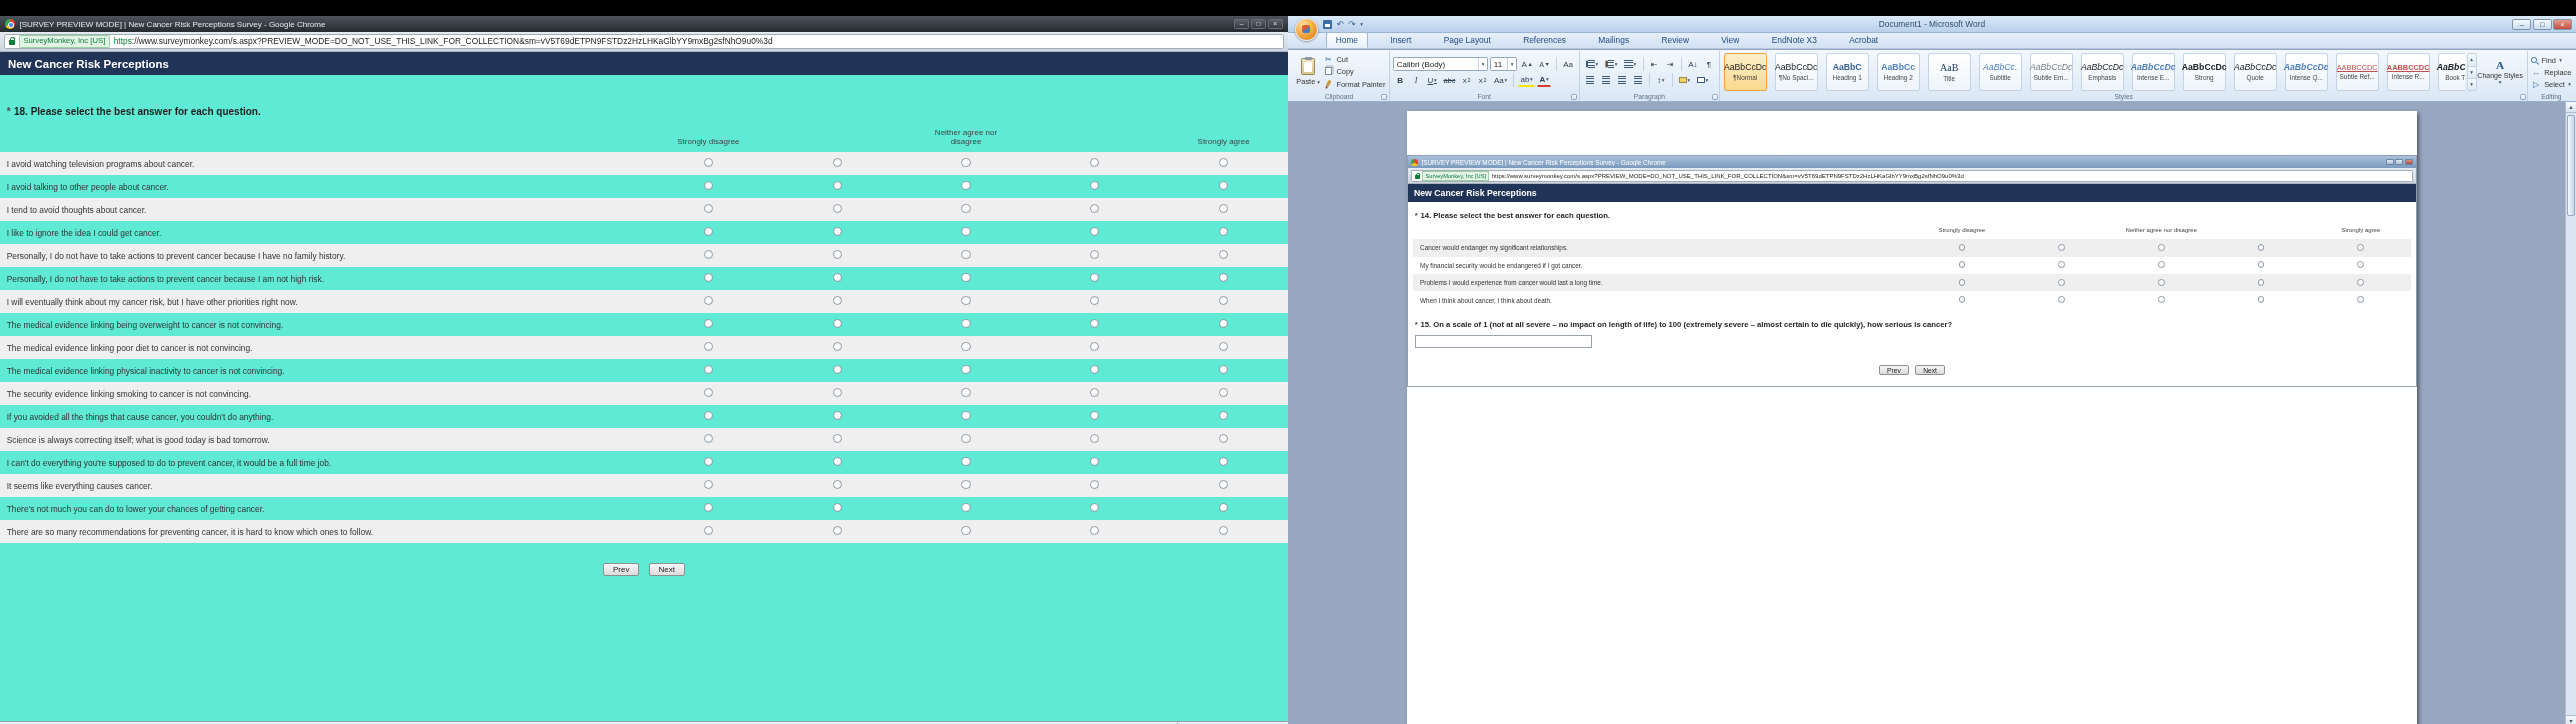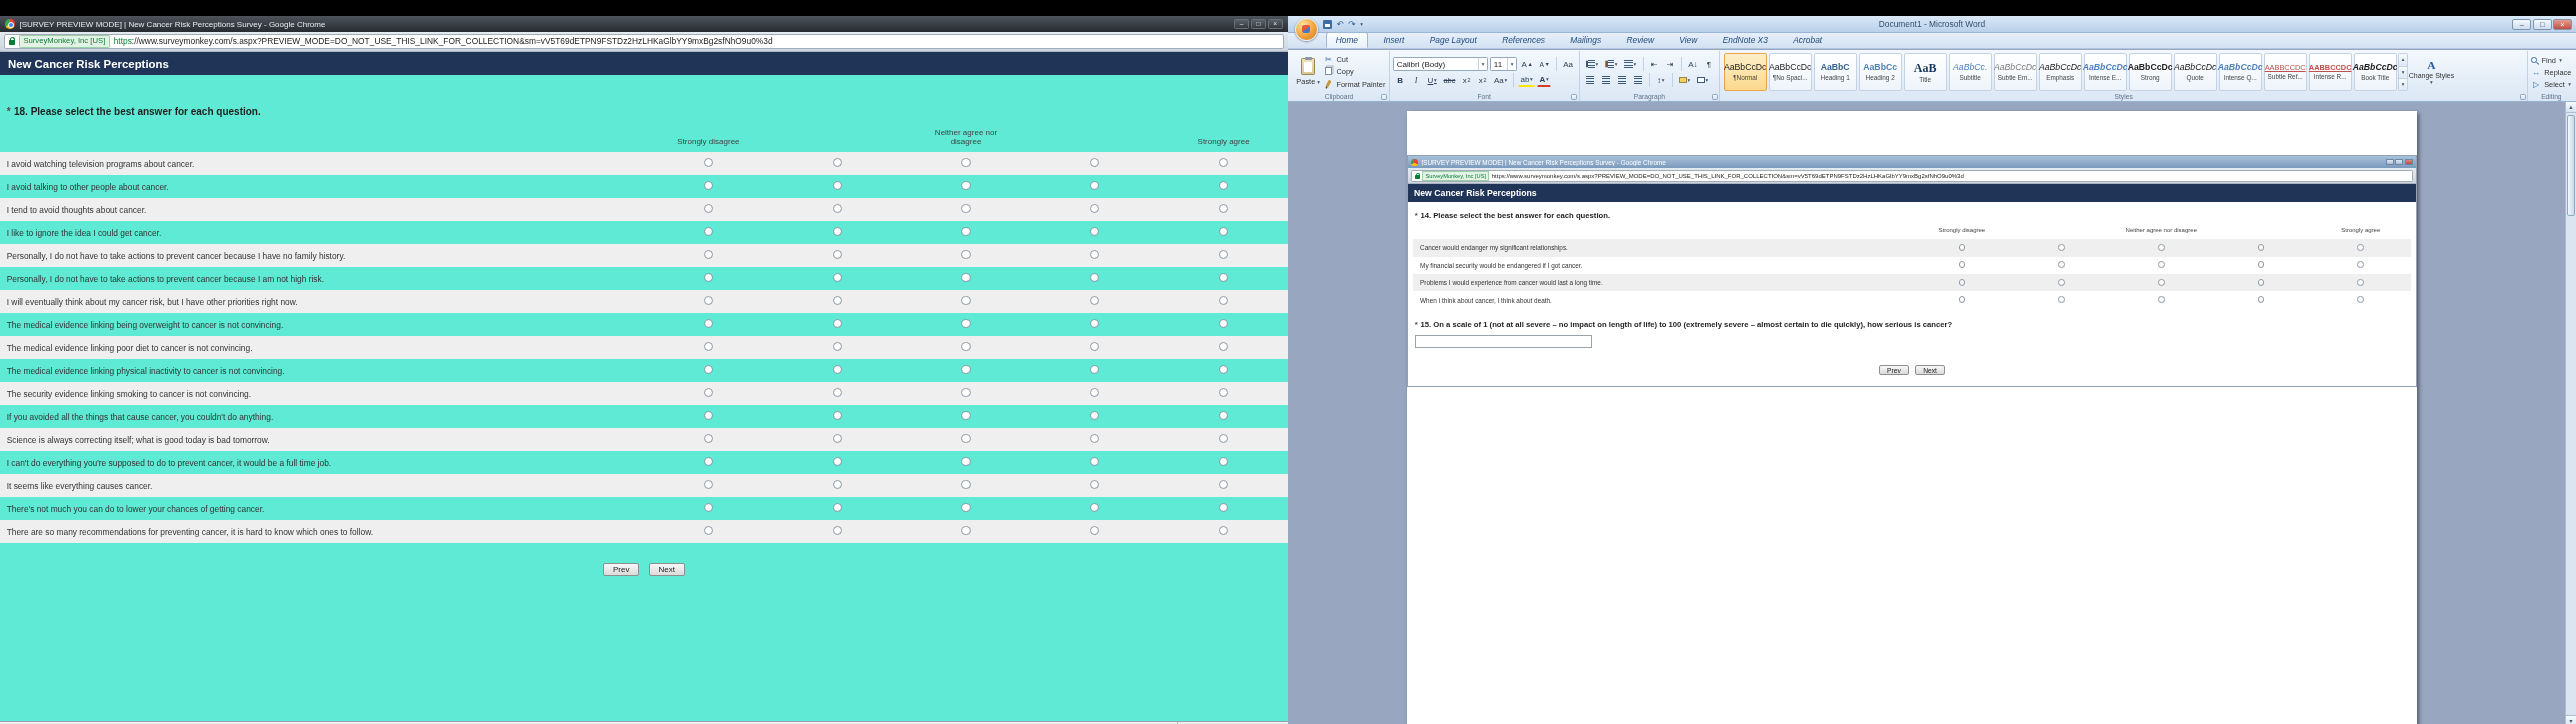--- a/index.html
+++ b/index.html
@@ -98,21 +98,21 @@
   .qic { color:#2f5e93; font-size:8.7px; line-height:1; }
   .ic-save { width:8.7px; height:8.7px; background:#3a6ea5; border-radius:1.3px; position:relative; display:inline-block; }
   .ic-save::after { content:""; position:absolute; left:2px; top:4px; right:2px; bottom:1.3px; background:#fff; }
   .wd-title { position:absolute; left:0; right:0; text-align:center; pointer-events:none; }
   .win-ctrls { margin-left:auto; display:flex; gap:1.3px; padding-right:4px; z-index:5; }
   .wc { width:19px; height:11.4px; border:0.7px solid #7f94ad; border-radius:2px; color:#27405c;
     background:linear-gradient(#f5f9fd,#ccdcee); font-size:7.4px; text-align:center; line-height:10px; }
   .wc.close { background:linear-gradient(#e99a8e,#c14f41); color:#fff; }
   .wd-tabs { position:absolute; top:17.4px; left:0; right:0; height:16px;
     background:linear-gradient(#e7effa,#d2e1f2); display:flex; align-items:flex-end;
-    padding-left:38px; gap:6px; border-bottom:0.7px solid #b1c6de;font-style:italic; }
+    padding-left:38px; gap:13px; border-bottom:0.7px solid #b1c6de; }
   .rtab { font-size:8.4px; color:#1f4a7d; padding:2px 8.7px 2.7px; border:0.7px solid transparent;
     border-radius:2.7px 2.7px 0 0; }
   .rtab.active { background:linear-gradient(#fdfeff,#e8f1fb); border-color:#9db8d6;
     border-bottom-color:#e8f1fb; color:#1e3а57; font-weight:400; }
   .ribbon { position:absolute; top:34px; left:0; right:0; height:52px;
     background:linear-gradient(#f3f8fd,#dbe7f5); border-bottom:0.7px solid #96b2d1;
     display:flex; padding:1.3px 1.3px 0; overflow:hidden; }
   .rgroup { position:relative; border-right:0.7px solid #c2d2e4; padding:1.3px 3.4px 9.4px; flex:none; }
   .rgroup.grow { flex:1; min-width:0; }
   .rg-label { position:absolute; bottom:0.7px; left:0; right:0; text-align:center;
@@ -144,29 +144,29 @@
   .fbtn.b { font-weight:700; } .fbtn.i { font-style:italic; font-family:"Liberation Serif",serif; }
   .fbtn.u { text-decoration:underline; } .fbtn.strike { text-decoration:line-through; font-size:7.4px; }
   .fbtn.sub span { font-size:5.4px; } .fbtn.sup span { font-size:5.4px; vertical-align:super; }
   .fbtn.hl { border-bottom:2.7px solid #ffe400; line-height:1; }
   .fbtn.fc { border-bottom:2.7px solid #d43c2c; line-height:1; font-weight:700; }
   .vsep { width:0.7px; background:#c2d2e4; margin:0 2px; align-self:stretch; }
   .ln { display:inline-block; width:8.7px; height:7.4px;
     background:repeating-linear-gradient(to bottom,#3c5a7a 0 1px,transparent 1px 2.4px); }
   .ln.dots { box-shadow:-2.7px 0 0 -0.7px #3c5a7a; margin-left:2.7px; width:6.7px; }
   .ln.num { box-shadow:-3.4px 0 0 -0.7px #7a5a3c; margin-left:3.4px; width:6px; }
-  .chips { display:flex; align-items:flex-end; gap:2px; overflow:hidden; }
+  .chips { display:flex; align-items:flex-end; gap:8px; overflow:hidden; }
   .chip { width:43px; height:38px; background:linear-gradient(#ffffff,#eef4fa);
     border:0.7px solid #c3d3e5; border-radius:2px; display:flex; flex-direction:column;
     align-items:center; justify-content:center; gap:2px; flex:none; }
   .chip.selected { border-color:#eea348; background:linear-gradient(#fdeec9,#fbd98d); }
   .chip-sample { font-size:8.7px; color:#222; line-height:1; white-space:nowrap; }
   .chip-name { font-size:6.4px; color:#444; white-space:nowrap; }
   .c-h1{color:#365f91;font-weight:700;} .c-h2{color:#4f81bd;font-weight:700;}
-  .c-title{color:#17365d;font-family:"Liberation Serif",serif;font-size:12px;font-weight:bold;}
+  .c-title{color:#17365d;font-family:"Liberation Serif",serif;font-size:10px;}
   .c-subtitle{color:#4f81bd;font-style:italic;} .c-sem{color:#808080;font-style:italic;}
   .c-em{font-style:italic;} .c-iem{color:#4f81bd;font-style:italic;font-weight:700;}
   .c-strong{font-weight:700;} .c-quote{font-style:italic;}
   .c-iq{color:#4f81bd;font-style:italic;font-weight:700;}
   .c-sref{color:#c0504d;text-decoration:underline;font-size:7.4px;}
   .c-iref{color:#c0504d;font-weight:700;text-decoration:underline;font-size:7.4px;}
   .c-book{font-weight:700;font-style:italic;}
   .styles-scroll { width:10px; height:38px; display:flex; flex-direction:column; margin-left:1.3px;
     border:0.7px solid #c3d3e5; border-radius:1.3px; overflow:hidden; flex:none; }
   .ss { flex:1; background:linear-gradient(#f6fafd,#dde9f5); font-size:4.7px; color:#41556b;

